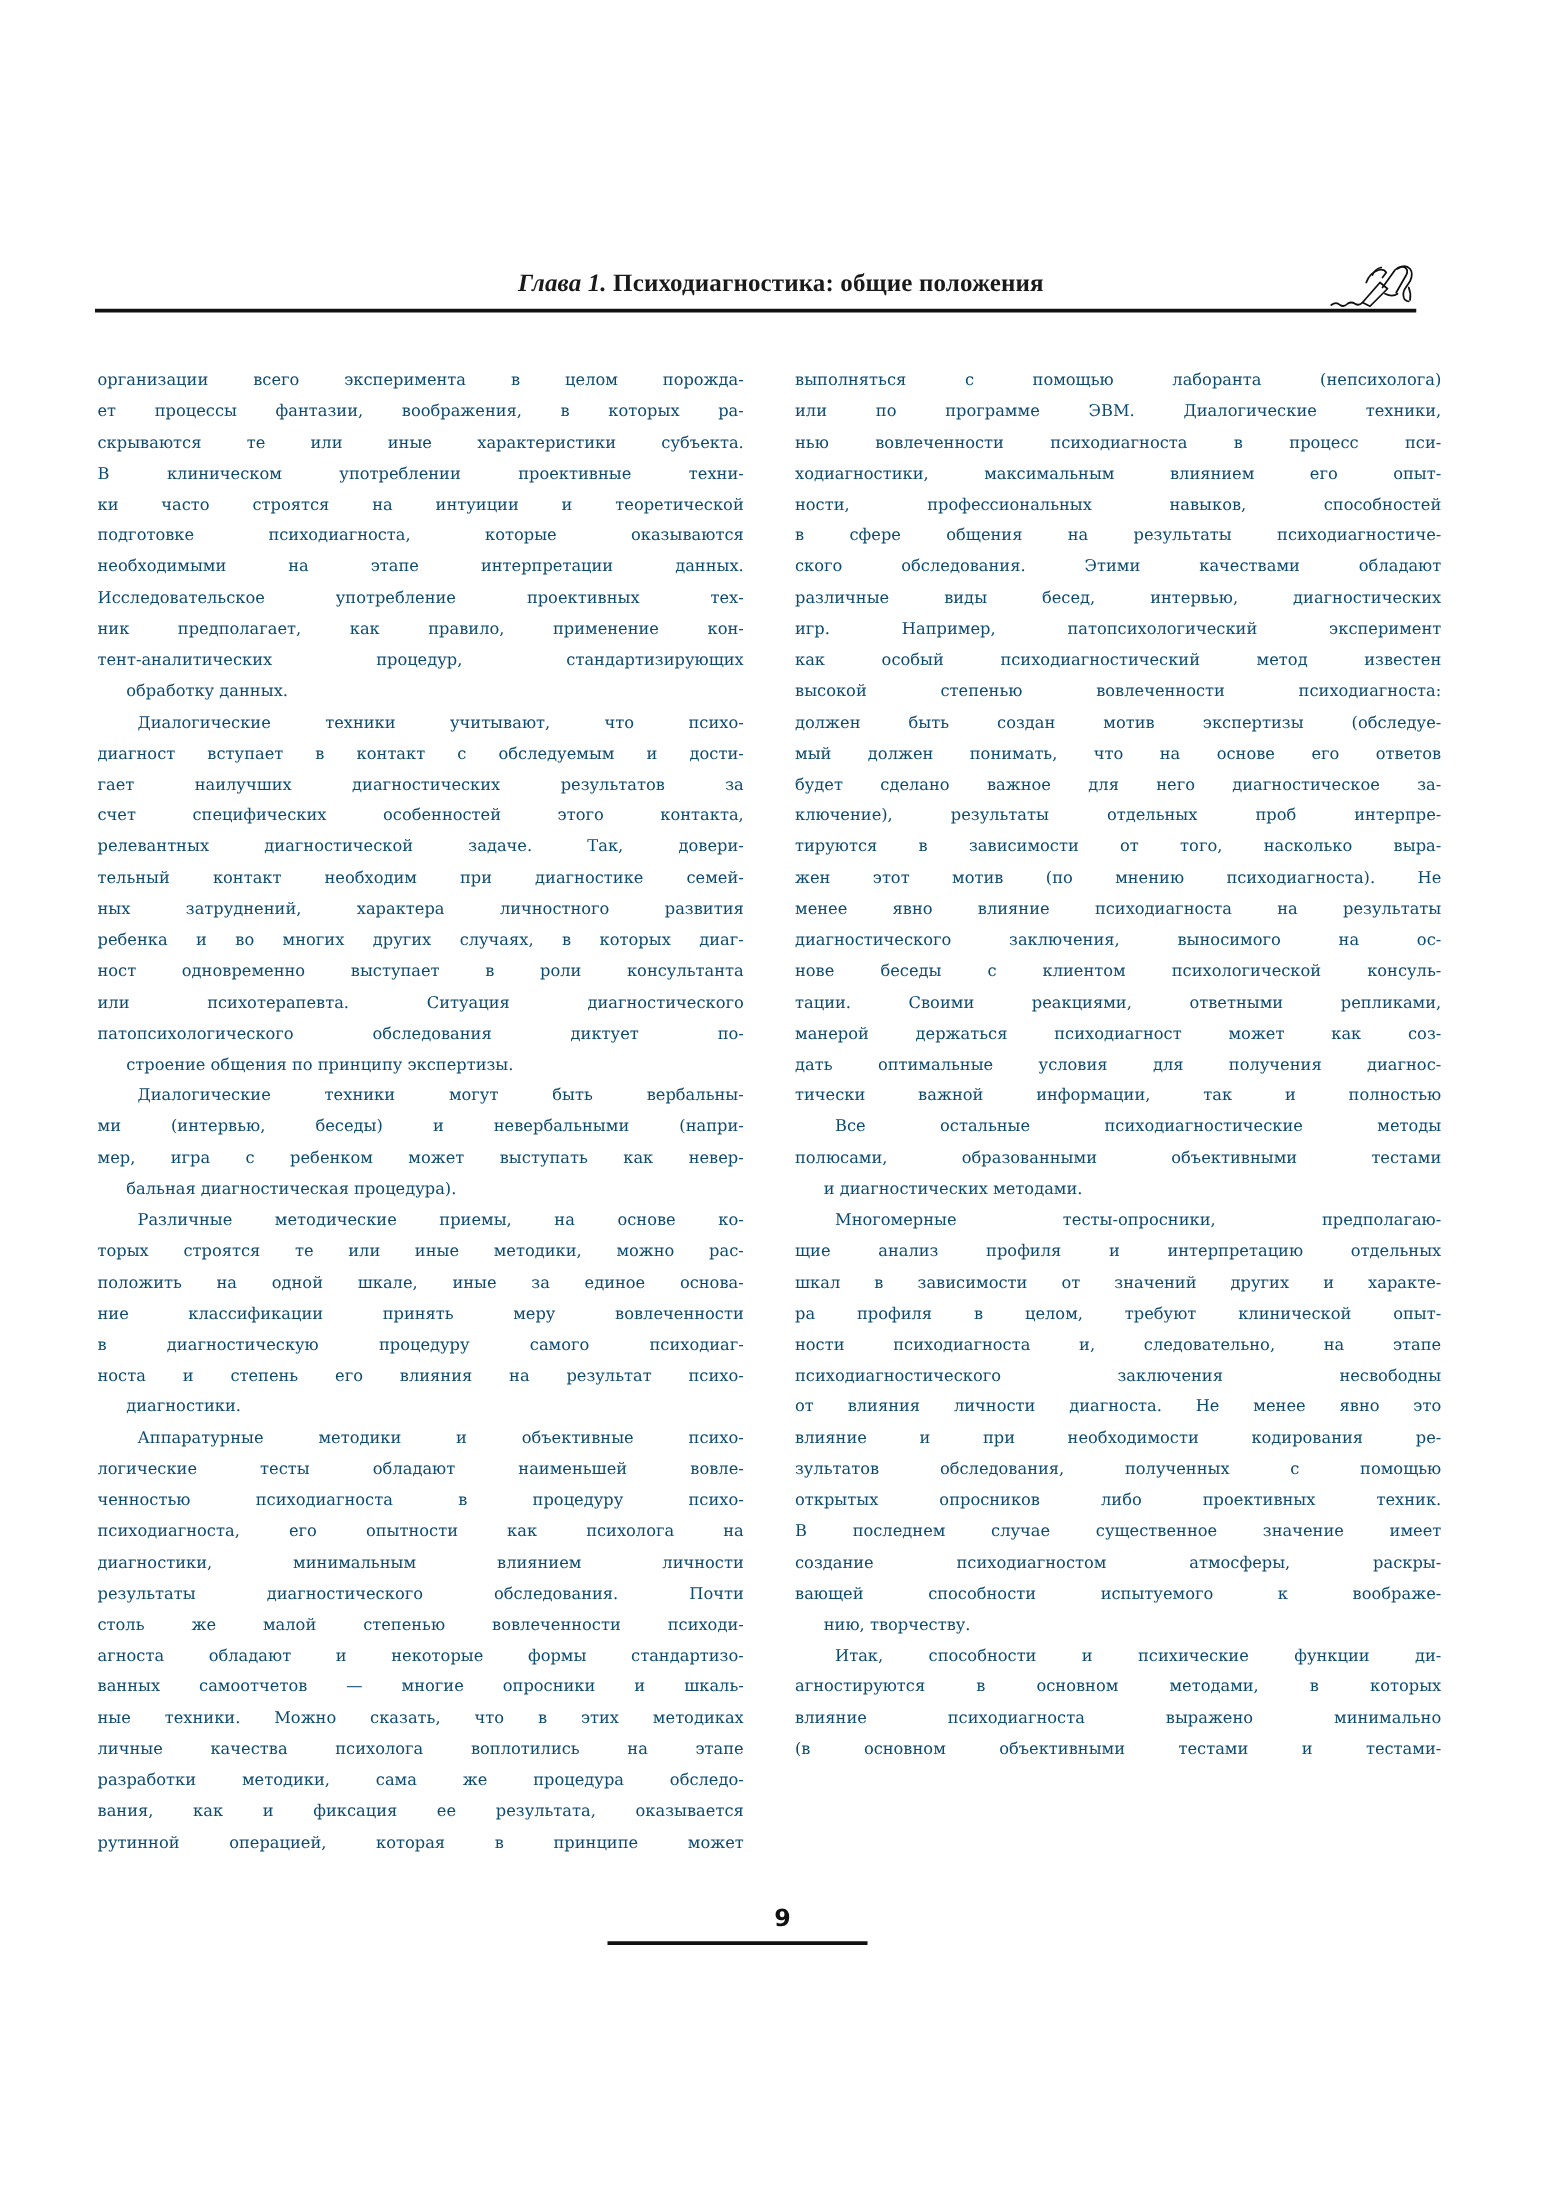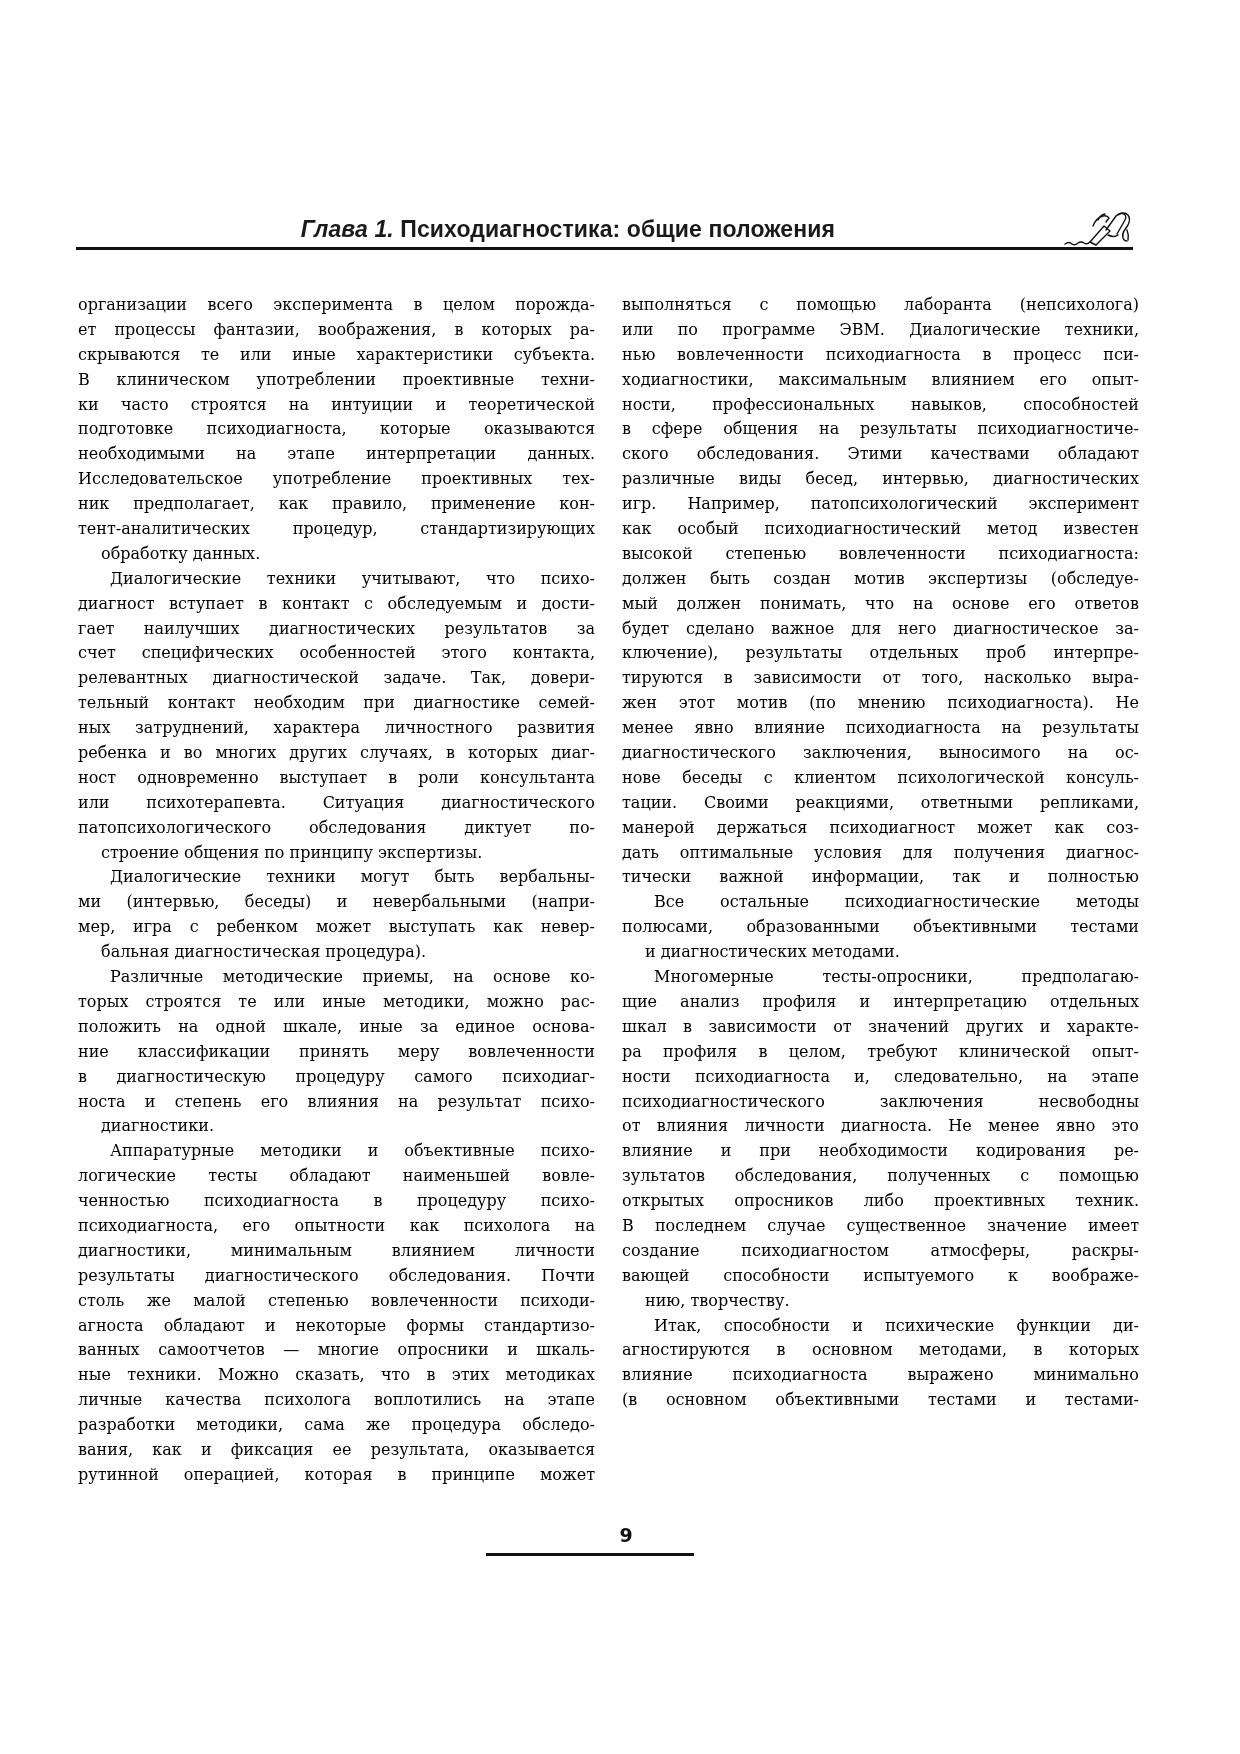--- a/index.html
+++ b/index.html
@@ -2,37 +2,37 @@
 <html><head>
 <meta charset="utf-8">
 <style>
   html, body { margin: 0; padding: 0; background: #ffffff; }
   body { width: 1240px; height: 1754px; position: relative; overflow: hidden; color: #1a1a1a; }
   .header {
     position: absolute; left: 76px; top: 206px; width: 1057px; height: 44px;
   }
   .header-title {
     position: absolute; right: 298px; top: 10px;
-    font-family: Liberation Sans, sans-serif; font-size: 23px; font-weight: bold;
+    font-family: Liberation Serif, serif; font-size: 20px; font-weight: bold;
     color: #1a1a1a; letter-spacing: 0.1px; white-space: nowrap;
   }
   .header-title .chap { font-style: italic; }
   .header-rule {
     position: absolute; left: 0; bottom: 0; width: 1057px; height: 3px; background: #111;
   }
   .header-icon {
     position: absolute; right: 0; top: 2px; width: 70px; height: 40px;
   }
   .col {
     position: absolute; top: 293px; width: 517px;
-    font-family: "DejaVu Serif", serif; font-size: 16px; line-height: 24.9px;
-    color: #000000; text-align: justify;
+    font-family: "DejaVu Serif", serif; font-size: 13px; line-height: 24.9px;
+    color: #0c4a6e; text-align: justify;
   }
   .col.left { left: 78px; }
-  .col.right { left: 622px; }
+  .col.right { left: 636px; }
   .line { display: block; height: 24.9px; white-space: nowrap; text-align-last: justify; text-align: justify; overflow: hidden; }
   .line.last { text-align-last: left; margin-left: 23px; }
   .line.indent { padding-left: 32px; }
   .footer-num {
     position: absolute; left: 0; width: 1240px; top: 1524px; text-align: center;
     font-family: "DejaVu Sans", sans-serif; font-weight: bold; font-size: 19px; color: #111;
     padding-left: 12px; box-sizing: border-box;
   }
   .footer-rule {
     position: absolute; left: 486px; top: 1553px; width: 208px; height: 3px; background: #111;

